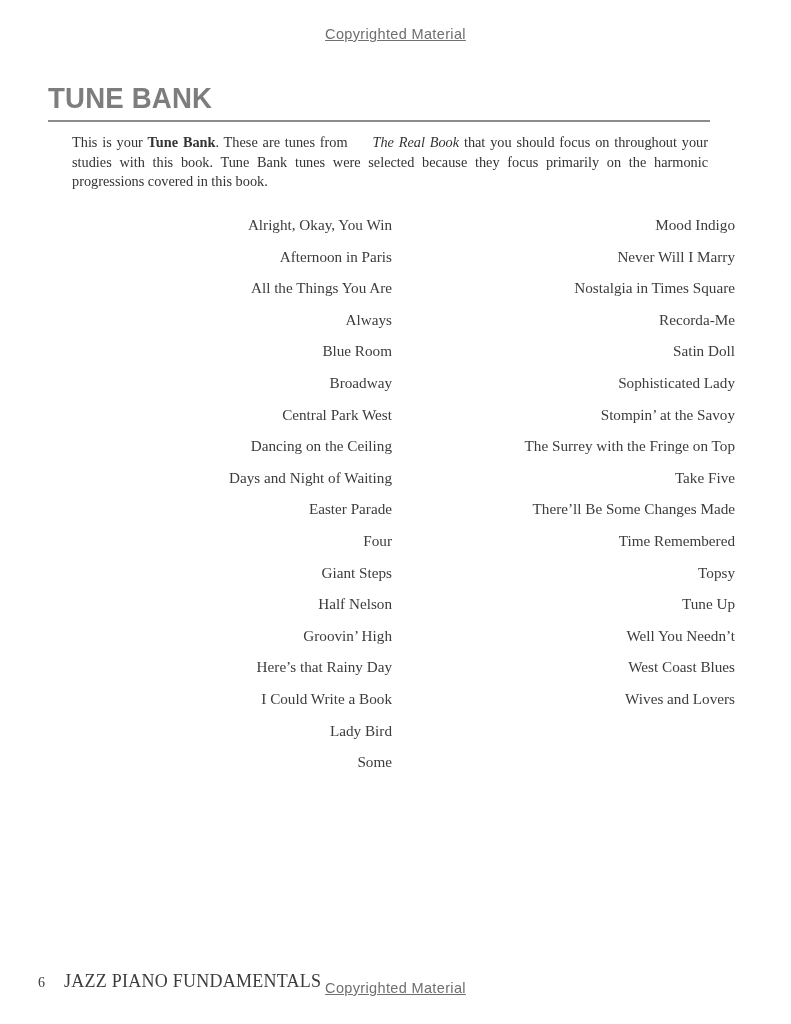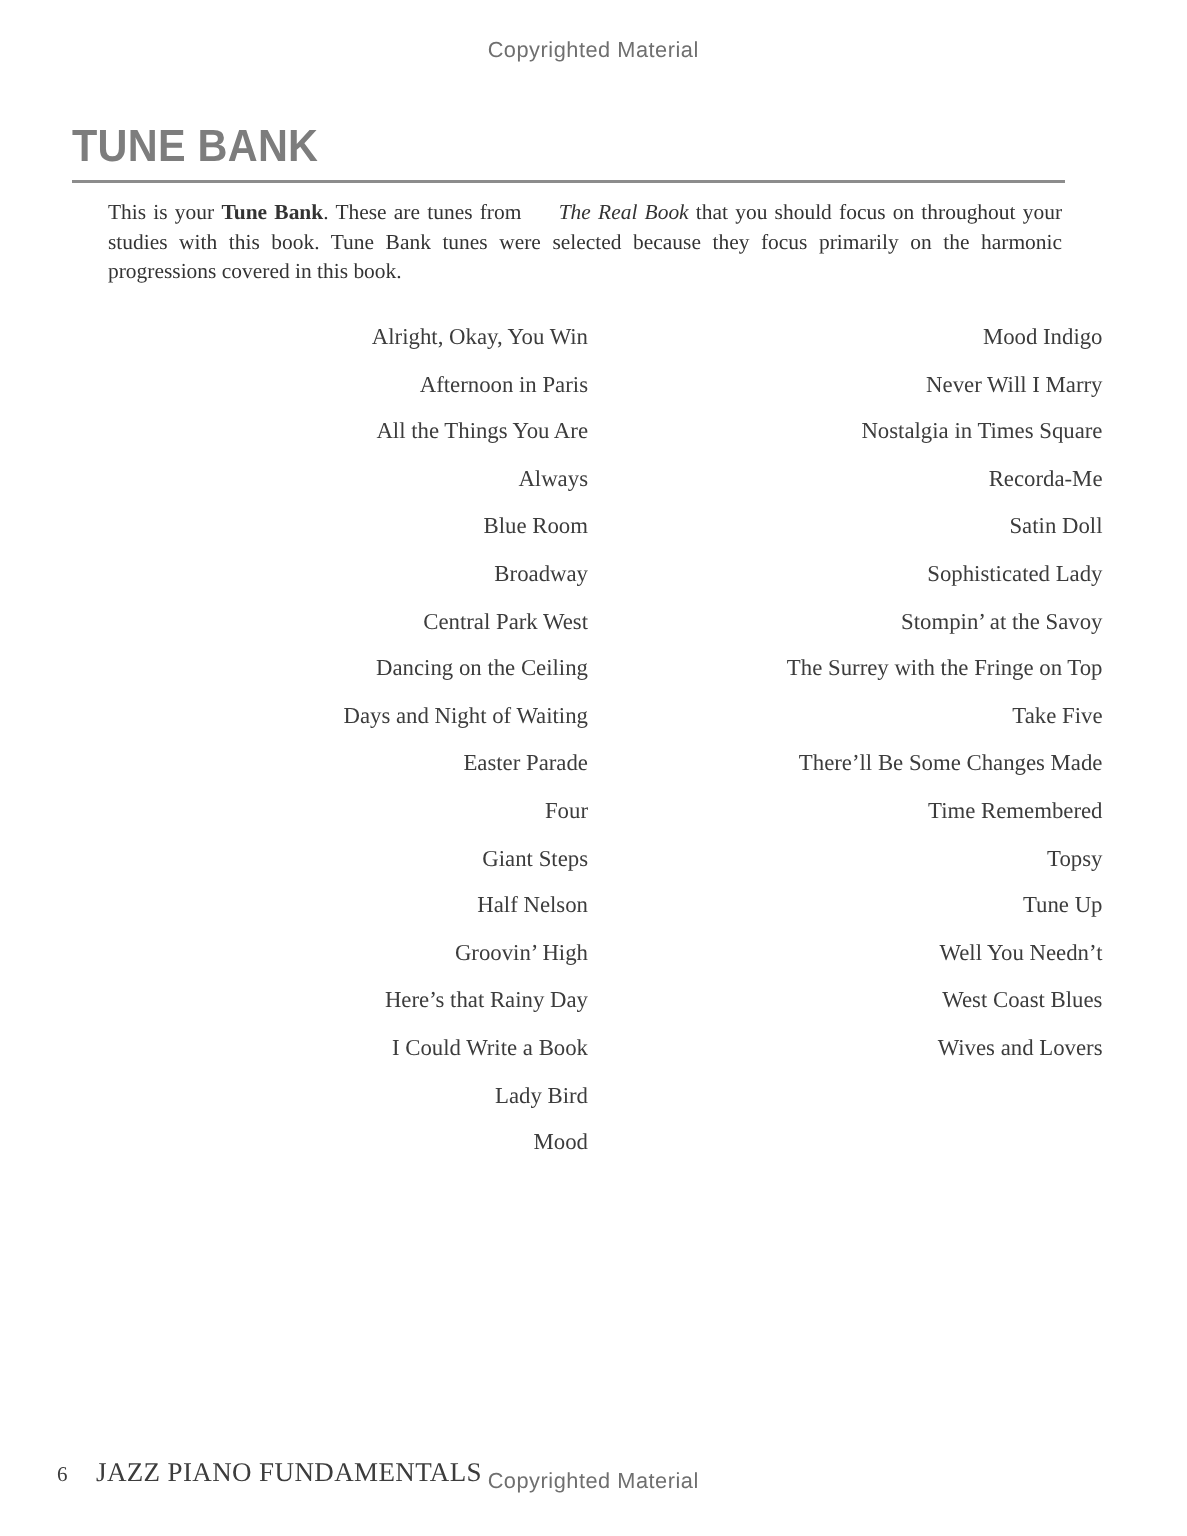--- a/index.html
+++ b/index.html
@@ -20,20 +20,21 @@
   .watermark {
     position: absolute;
     left: 0;
     width: 791px;
     text-align: center;
     font-family: "Liberation Sans", "DejaVu Sans", sans-serif;
     font-size: 14.5px;
     letter-spacing: 0.35px;
     color: #6f6f6f;
     white-space: nowrap;
+    text-decoration: underline;
   }
   .watermark-top { top: 26px; }
   .watermark-bottom { top: 980px; }
 
   
   .title-block {
     position: absolute;
     left: 48px;
     top: 82px;
     width: 662px;
@@ -138,21 +139,21 @@
       <div class="tune-item">Dancing on the Ceiling</div>
       <div class="tune-item">Days and Night of Waiting</div>
       <div class="tune-item">Easter Parade</div>
       <div class="tune-item">Four</div>
       <div class="tune-item">Giant Steps</div>
       <div class="tune-item">Half Nelson</div>
       <div class="tune-item">Groovin’ High</div>
       <div class="tune-item">Here’s that Rainy Day</div>
       <div class="tune-item">I Could Write a Book</div>
       <div class="tune-item">Lady Bird</div>
-      <div class="tune-item">Mood</div>
+      <div class="tune-item">Some</div>
     </div>
   <div class="tune-col right" id="tune-col-right">
       <div class="tune-item">Mood Indigo</div>
       <div class="tune-item">Never Will I Marry</div>
       <div class="tune-item">Nostalgia in Times Square</div>
       <div class="tune-item">Recorda-Me</div>
       <div class="tune-item">Satin Doll</div>
       <div class="tune-item">Sophisticated Lady</div>
       <div class="tune-item">Stompin’ at the Savoy</div>
       <div class="tune-item">The Surrey with the Fringe on Top</div>

